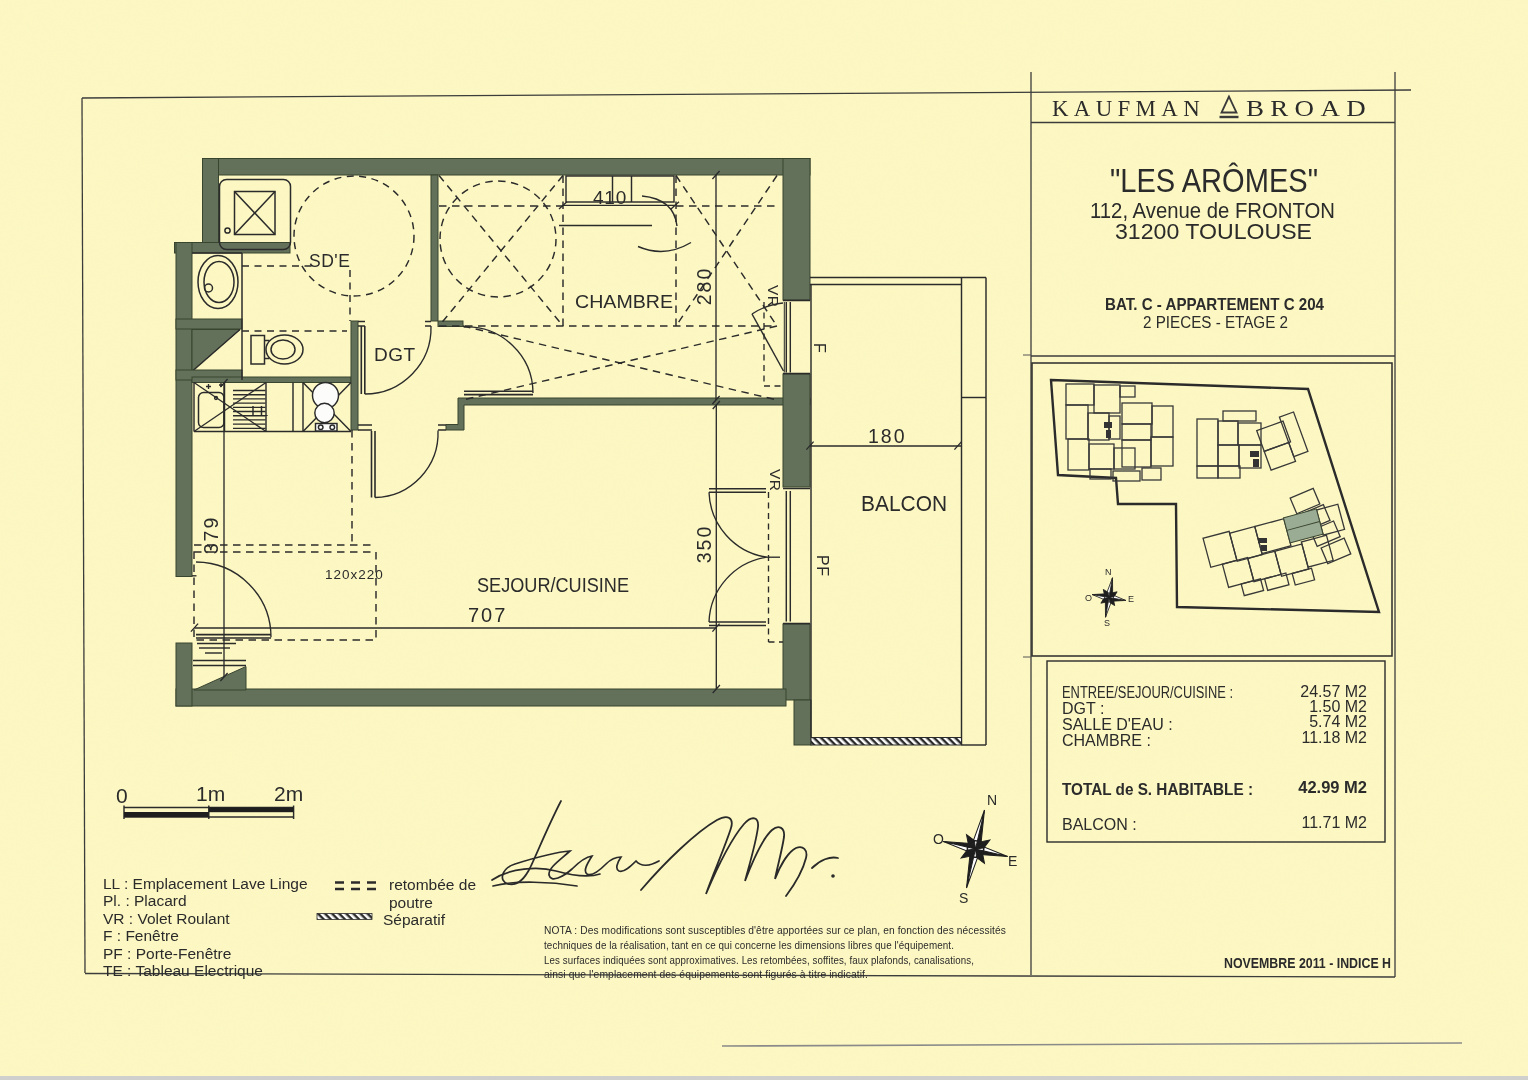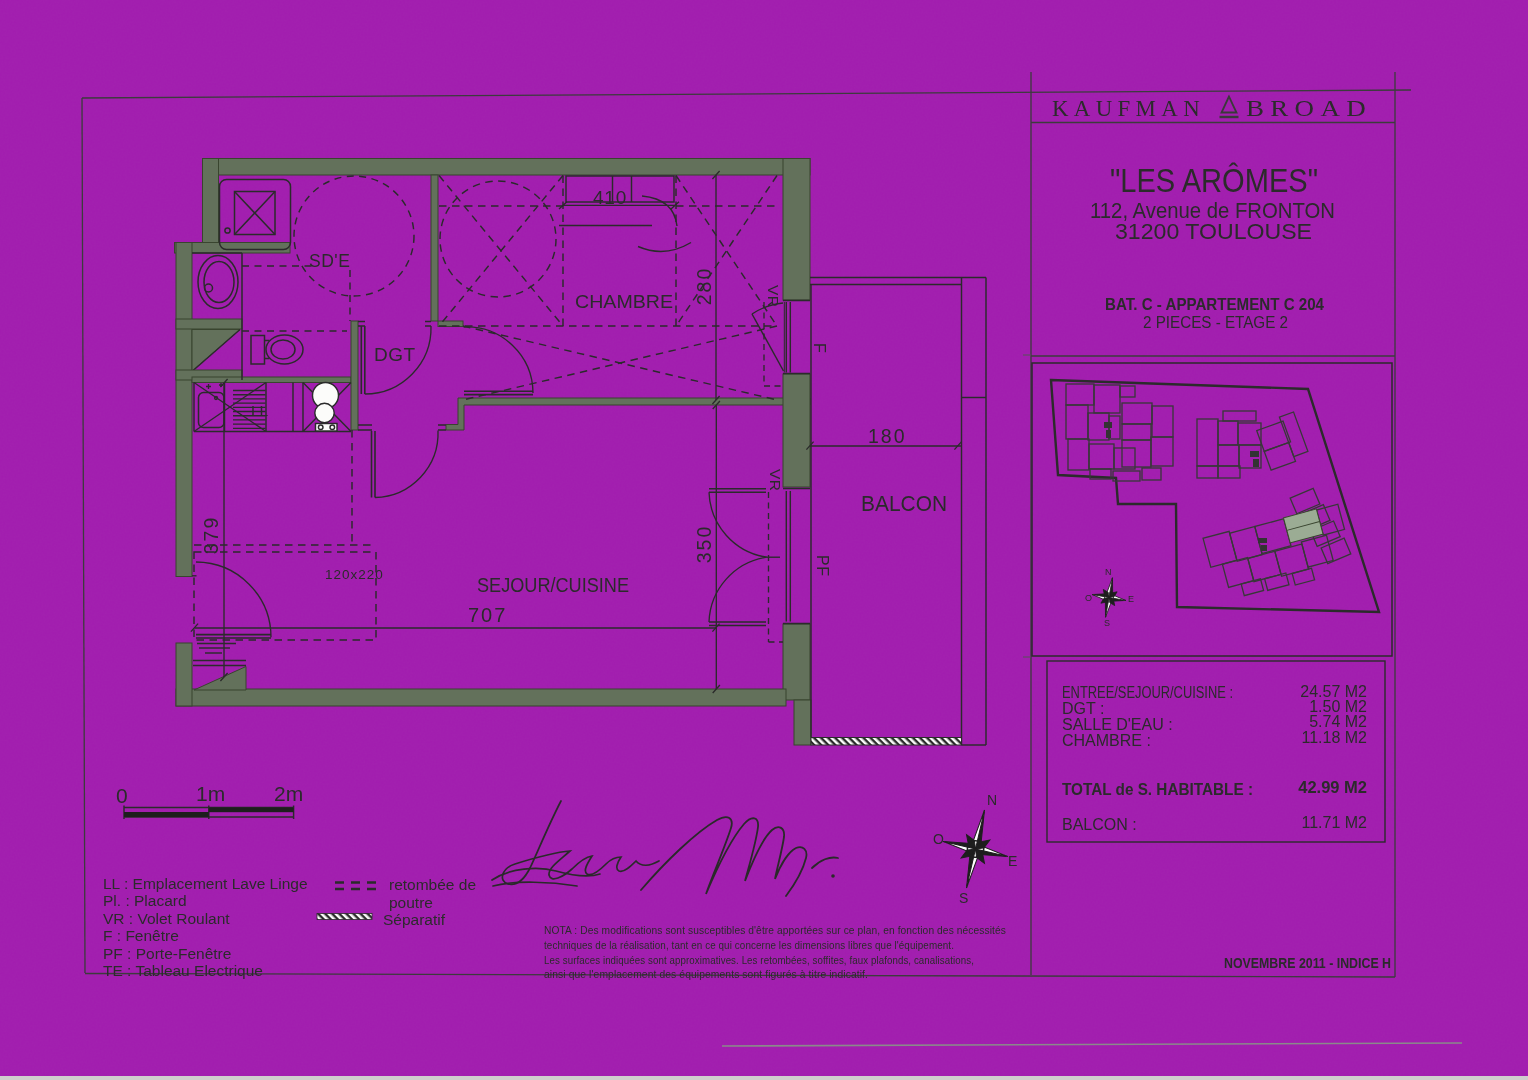--- a/index.html
+++ b/index.html
@@ -1,16 +1,16 @@
 <!DOCTYPE html>
 <html><head>
 <meta charset="utf-8">
 <style>
   html,body{margin:0;padding:0;background:#ffffff;}
-  #page{position:relative;width:1528px;height:1080px;background:#a21caf;overflow:hidden;
+  #page{position:relative;width:1528px;height:1080px;background:#fef9c3;overflow:hidden;
         font-family:"Liberation Sans",sans-serif;}
   text{font-family:"Liberation Sans",sans-serif;fill:#2b2b2b;}
   .ser{font-family:"Liberation Serif",serif;}
 </style>
 </head>
 <body>
 <div id="page">
 <svg width="1528" height="1080" viewBox="0 0 1528 1080" xmlns="http://www.w3.org/2000/svg">
 <defs>
   <pattern id="hatch" width="5" height="7" patternUnits="userSpaceOnUse" patternTransform="rotate(135)">

